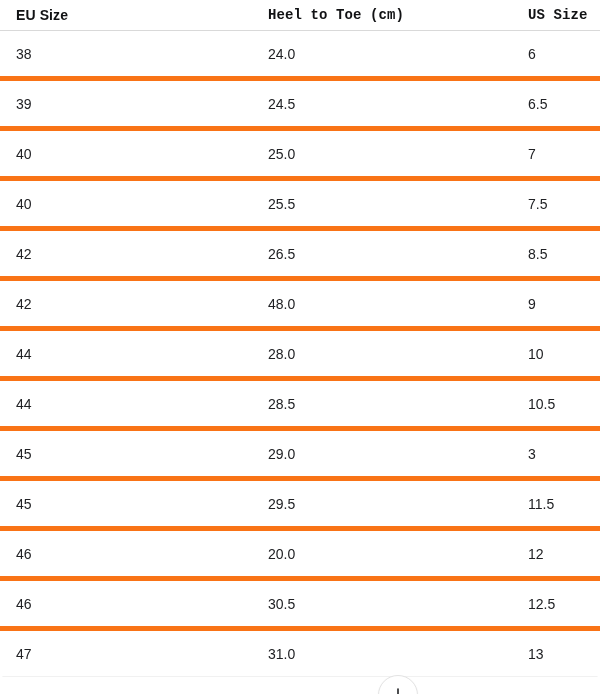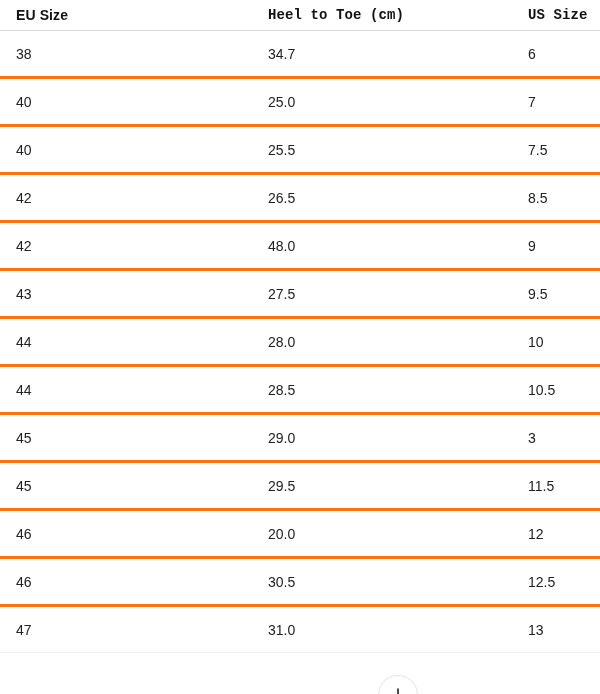--- a/index.html
+++ b/index.html
@@ -56,21 +56,21 @@
 
   table.size-table tbody td {
     text-align: left;
     font-size: 14px;
     font-weight: normal;
     color: #202124;
     line-height: 18px;
     padding: 0;
     height: 45px;
     vertical-align: middle;
-    border-bottom: 3px solid #f97316;
+    border-bottom: 5px solid #f97316;
     white-space: nowrap;
   }
 
   table.size-table tbody tr:last-child td {
     border-bottom: 1px solid #f1f1f1;
   }
 
   .cell-eu  { padding-left: 16px !important; }
   .cell-htt { padding-left: 16px !important; }
   .cell-us  { padding-left: 0px !important; }
@@ -116,47 +116,47 @@
       <tr>
         <th class="cell-eu">EU Size</th>
         <th class="cell-htt">Heel to Toe (cm)</th>
         <th class="cell-us">US Size</th>
       </tr>
     </thead>
     <tbody id="table-body">
 
     <tr>
           <td class="cell-eu">38</td>
-          <td class="cell-htt">34.7</td>
+          <td class="cell-htt">24.0</td>
           <td class="cell-us">6</td>
+        </tr>
+        <tr>
+          <td class="cell-eu">39</td>
+          <td class="cell-htt">24.5</td>
+          <td class="cell-us">6.5</td>
         </tr>
         <tr>
           <td class="cell-eu">40</td>
           <td class="cell-htt">25.0</td>
           <td class="cell-us">7</td>
         </tr>
         <tr>
           <td class="cell-eu">40</td>
           <td class="cell-htt">25.5</td>
           <td class="cell-us">7.5</td>
         </tr>
         <tr>
           <td class="cell-eu">42</td>
           <td class="cell-htt">26.5</td>
           <td class="cell-us">8.5</td>
         </tr>
         <tr>
           <td class="cell-eu">42</td>
           <td class="cell-htt">48.0</td>
           <td class="cell-us">9</td>
-        </tr>
-        <tr>
-          <td class="cell-eu">43</td>
-          <td class="cell-htt">27.5</td>
-          <td class="cell-us">9.5</td>
         </tr>
         <tr>
           <td class="cell-eu">44</td>
           <td class="cell-htt">28.0</td>
           <td class="cell-us">10</td>
         </tr>
         <tr>
           <td class="cell-eu">44</td>
           <td class="cell-htt">28.5</td>
           <td class="cell-us">10.5</td>

